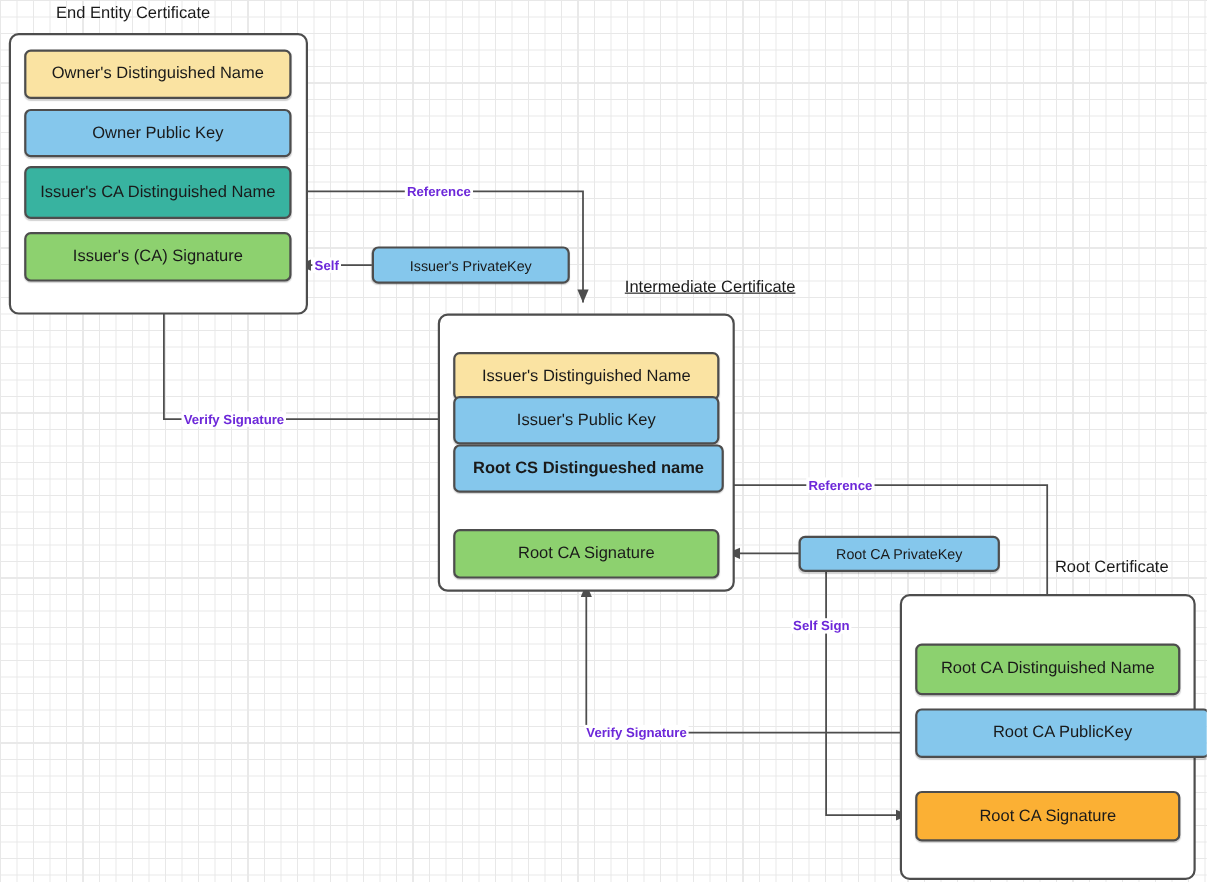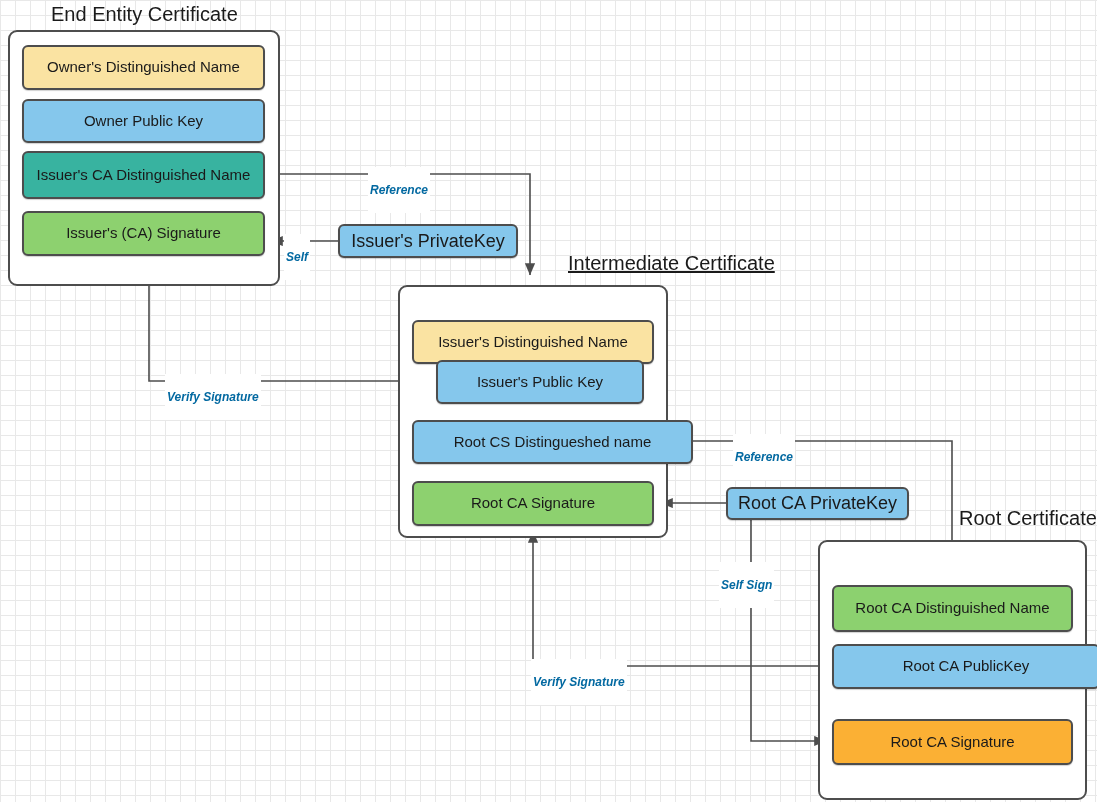--- a/index.html
+++ b/index.html
@@ -50,40 +50,39 @@
   }
   .key-box{
     position:absolute;
     border:2px solid #4d4d4d;
     border-radius:6px;
     box-sizing:border-box;
     display:flex;
     align-items:center;
     justify-content:center;
     text-align:center;
-    font-size:18px;
+    font-size:13px;
     color:#1a1a1a;
     box-shadow:0 1px 1px rgba(0,0,0,0.18);
   }
   .group-title{
     position:absolute;
-    font-size:20px;
+    font-size:15px;
     color:#1a1a1a;
     white-space:nowrap;
   }
   .edge-label{
     position:absolute;
     font-size:12px;
     font-weight:bold;
-    color:#0369a1;
+    color:#6d28d9;
     white-space:nowrap;
     background:#ffffff;
-    padding:16px 2px;
+    padding:0 2px;
     line-height:14px;
-    font-style:italic;
   }
 </style>
 </head>
 <body>
 
 <div id="canvas">
 
   <svg class="edges" viewBox="0 0 1097 802">
     <defs>
       <marker id="arrow" markerWidth="9" markerHeight="9" refX="7.4" refY="3.2" orient="auto" markerUnits="strokeWidth">
@@ -121,23 +120,23 @@
   <div class="field-box" style="left:22px; top:151px; width:243px; height:48px; background:#38b3a0;">Issuer's CA Distinguished Name</div>
 
   <div class="field-box" style="left:22px; top:211px; width:243px; height:45px; background:#8dd16f;">Issuer's (CA) Signature</div>
 
   <div class="key-box" style="left:338px; top:224px; width:180px; height:34px; background:#85c7ec;">Issuer's PrivateKey</div>
 
   <div class="container-box" style="left:398px; top:285px; width:270px; height:253px;"></div>
 
   <div class="field-box" style="left:412px; top:300px; width:242px; height:44px; background:#fae3a2;margin-top:20px;">Issuer's Distinguished Name</div>
 
-  <div class="field-box" style="left:412px; top:360px; width:208px; height:44px; background:#85c7ec;margin-left:24px;">Issuer's Public  Key</div>
+  <div class="field-box" style="left:412px; top:360px; width:242px; height:44px; background:#85c7ec;">Issuer's Public  Key</div>
 
-  <div class="field-box" style="left:412px; top:420px; width:281px; height:44px; background:#85c7ec;">Root CS Distingueshed name</div>
+  <div class="field-box" style="left:412px; top:404px; width:246px; height:44px; background:#85c7ec;font-weight:bold;">Root CS Distingueshed name</div>
 
   <div class="field-box" style="left:412px; top:481px; width:242px; height:45px; background:#8dd16f;">Root CA Signature</div>
 
   <div class="key-box" style="left:726px; top:487px; width:183px; height:33px; background:#85c7ec;">Root CA PrivateKey</div>
 
   <div class="container-box" style="left:818px; top:540px; width:269px; height:260px;"></div>
 
   <div class="field-box" style="left:832px; top:585px; width:241px; height:47px; background:#8cd16f;">Root CA Distinguished Name</div>
 
   <div class="field-box" style="left:832px; top:644px; width:268px; height:45px; background:#85c7ec;">Root CA PublicKey</div>

